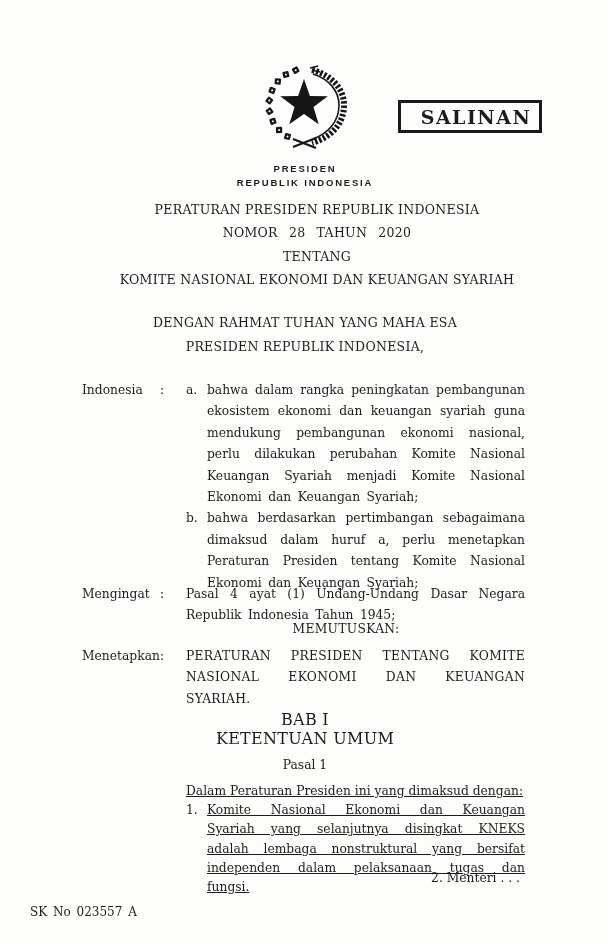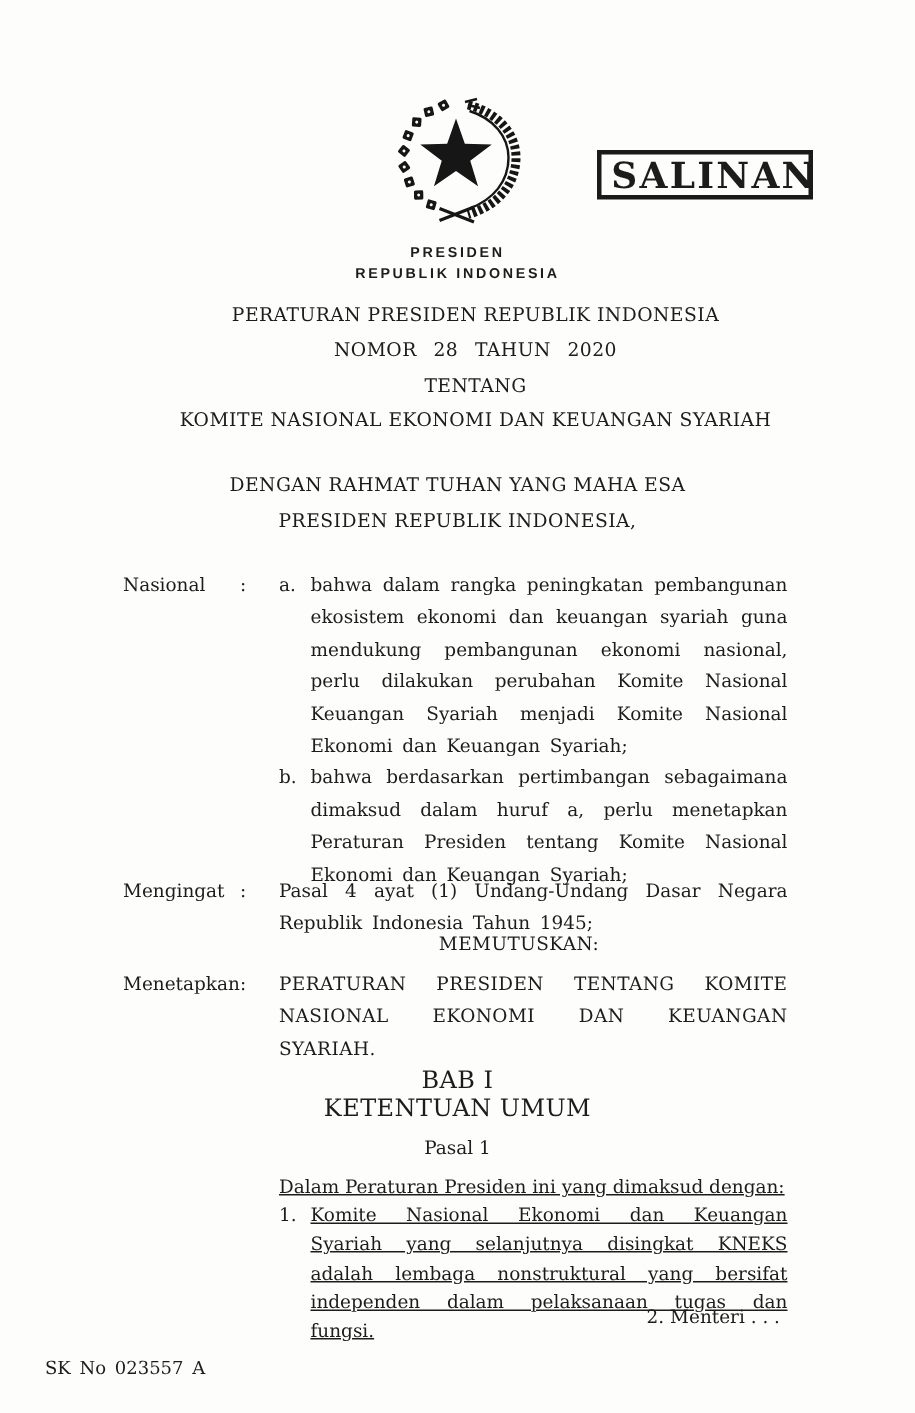--- a/index.html
+++ b/index.html
@@ -17,21 +17,21 @@
   .caps{letter-spacing:0.3px;}
 
   
   .emblem{left:260px;top:63px;width:90px;height:92px;}
 
   
   .salinan{
     left:398px;top:100px;width:144px;height:33px;
     border:3px solid #1a1a1a;box-sizing:border-box;
     display:flex;align-items:center;justify-content:center;
-    font-weight:bold;font-size:24px;letter-spacing:1.5px;padding-left:12px;
+    font-weight:bold;font-size:19px;letter-spacing:1.5px;padding-left:12px;
   }
 
   
   .letterhead{
     top:162px;
     font-family:"Liberation Sans",sans-serif;
     font-weight:bold;font-size:9.5px;letter-spacing:1.8px;
     line-height:13.5px;
   }
 
@@ -134,21 +134,21 @@
     <div>TENTANG</div>
     <div>KOMITE NASIONAL EKONOMI DAN KEUANGAN SYARIAH</div>
   </div>
 
   <div class="abs center invocation caps">
     <div>DENGAN RAHMAT TUHAN YANG MAHA ESA</div>
     <div>PRESIDEN REPUBLIK INDONESIA,</div>
   </div>
 
   <div class="abs row row-menimbang">
-    <div>Nasional</div>
+    <div>Indonesia</div>
     <div>:</div>
     <div>
       <div class="li just">
         <span class="marker">a.</span>
         <span>bahwa dalam rangka peningkatan pembangunan ekosistem ekonomi dan keuangan syariah guna mendukung pembangunan ekonomi nasional, perlu dilakukan perubahan Komite Nasional Keuangan Syariah menjadi Komite Nasional Ekonomi dan Keuangan Syariah;</span>
       </div>
       <div class="li just">
         <span class="marker">b.</span>
         <span>bahwa berdasarkan pertimbangan sebagaimana dimaksud dalam huruf a, perlu menetapkan Peraturan Presiden tentang Komite Nasional Ekonomi dan Keuangan Syariah;</span>
       </div>

